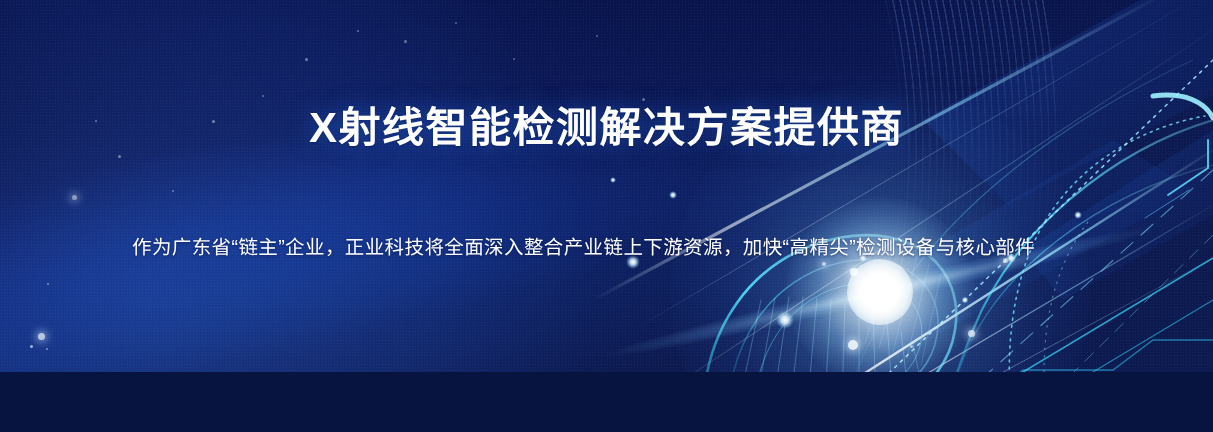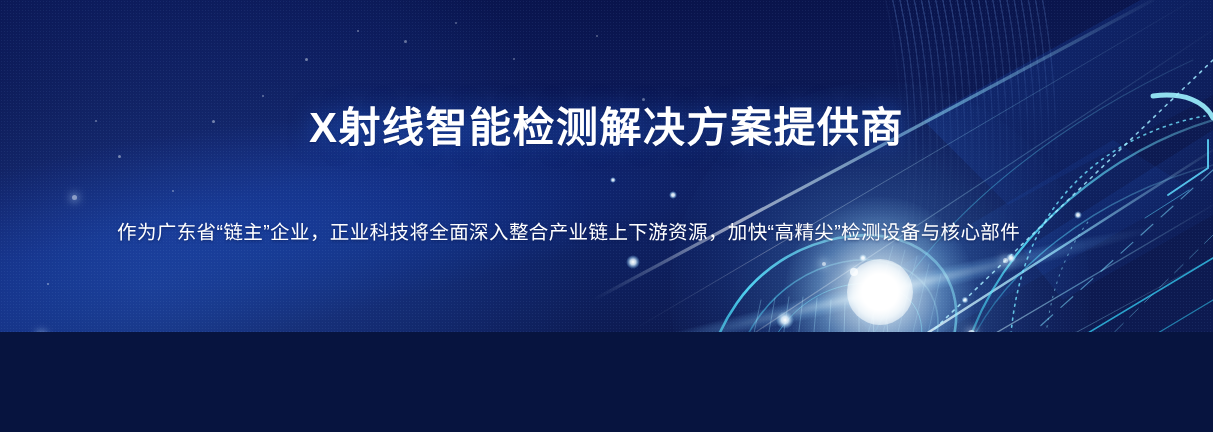--- a/index.html
+++ b/index.html
@@ -8,21 +8,21 @@
     padding: 0;
     background: #07143f;
   }
   body {
     font-family: "Liberation Sans", "DejaVu Sans", sans-serif;
   }
 
   #banner {
     position: relative;
     width: 1213px;
-    height: 332px;
+    height: 372px;
     overflow: hidden;
     background: #0f2180;
   }
 
   
   .layer {
     position: absolute;
     inset: 0;
     pointer-events: none;
   }
@@ -177,21 +177,21 @@
     position: absolute;
     left: 117px;
     top: 214px;
     width: 980px;
     color: #ffffff;
     font-size: 19.5px;
     line-height: 36px;
     letter-spacing: 0.4px;
     text-shadow: 0 1px 3px rgba(6,20,72,0.60);
   }
-  .body-copy p { margin: 0; }
+  .body-copy p { margin: 15px; }
 </style>
 </head>
 <body>
 
 <div id="banner">
 
   <div class="layer bg-base"></div>
   <div class="layer bg-deep-top"></div>
   <div class="layer bg-left-dark"></div>
   <div class="layer bg-blue-pool"></div>

